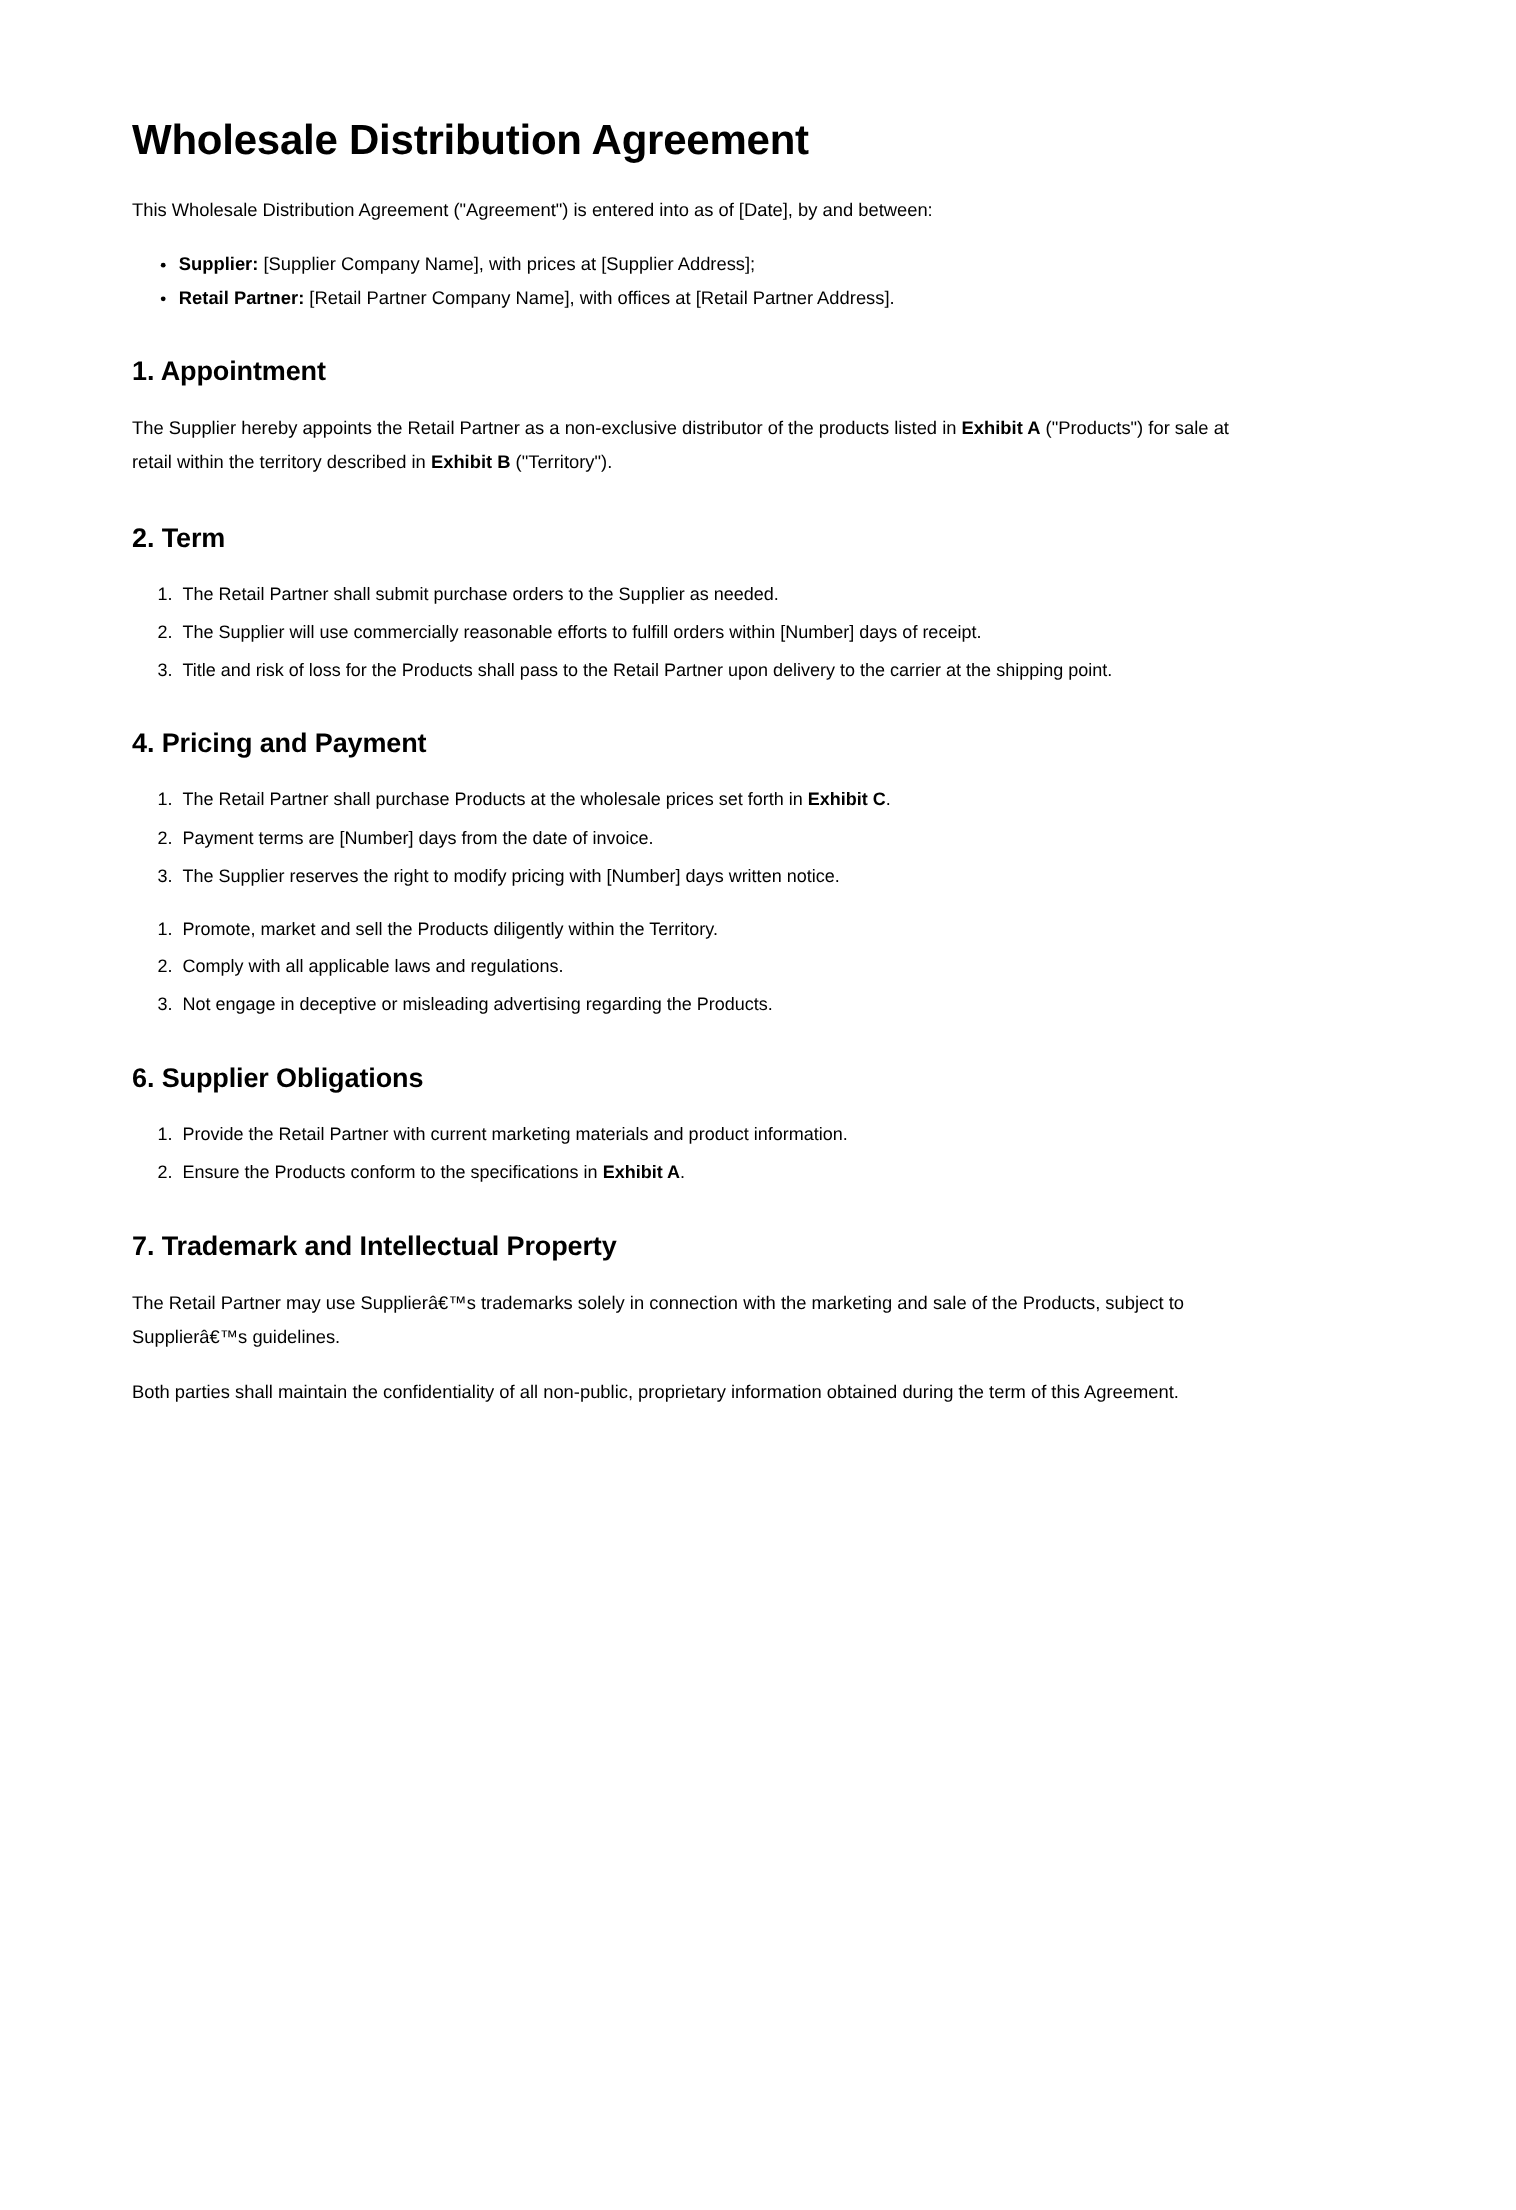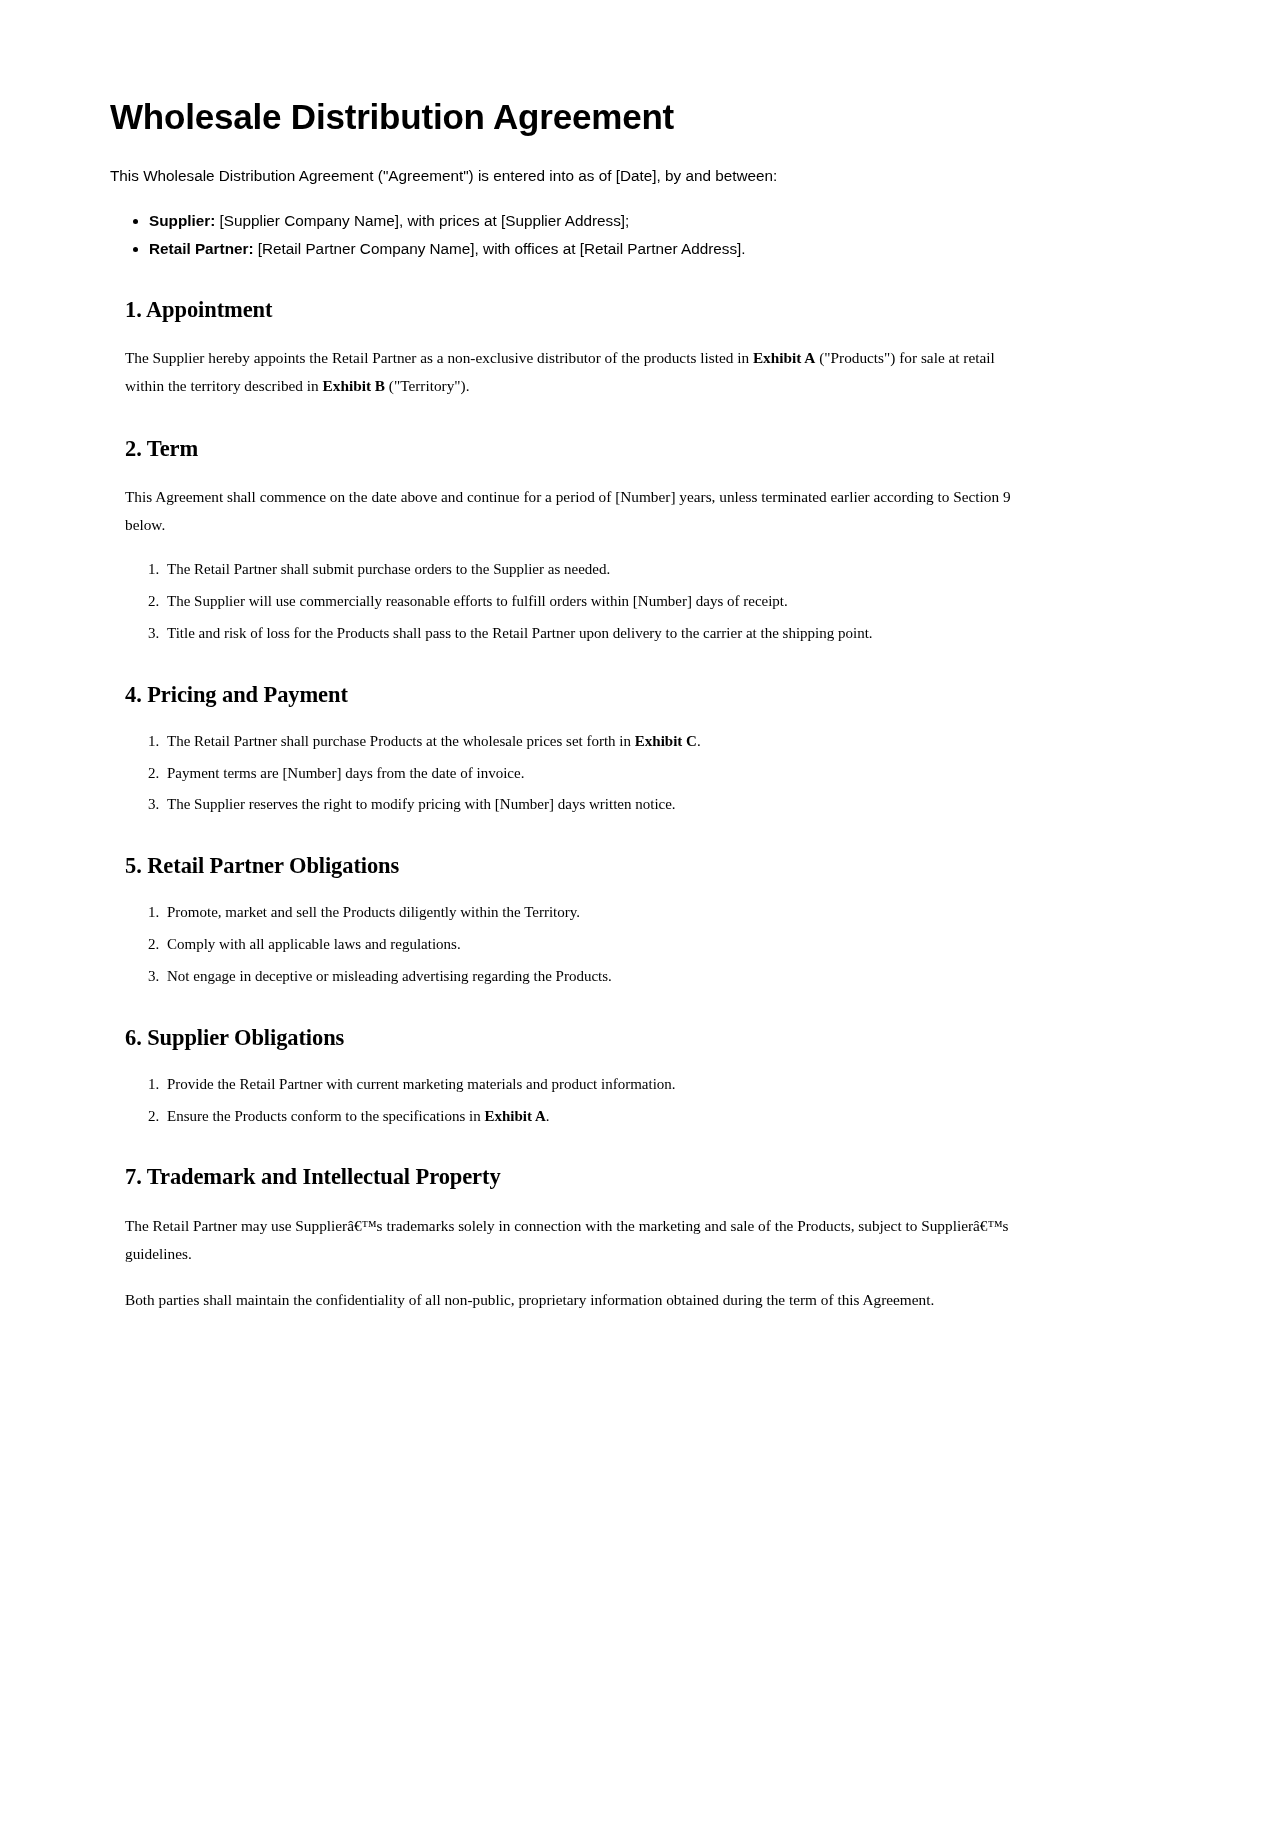--- a/index.html
+++ b/index.html
@@ -57,21 +57,21 @@
     list-style-type: decimal;
   }
   ol.num-list li {
     font-size: 15px;
     line-height: 1.72;
     margin: 0 0 6px 0;
     padding-left: 4px;
   }
   ol.num-list li:last-child { margin-bottom: 0; }
   b, strong { font-weight: bold; }
-  .sec-block { margin: 15px; font-family: Liberation Serif, serif; }
+  .sec-block { margin: 0; }
 </style>
 </head>
 <body>
 
 <div class="page">
 
   <h1 class="doc-title">Wholesale Distribution Agreement</h1>
 
   <p class="body-text">This Wholesale Distribution Agreement ("Agreement") is entered into as of [Date], by and between:</p>
 
@@ -84,42 +84,40 @@
     </li>
   </ul>
 
   <div class="sec-block">
     <h2 class="section-heading">1. Appointment</h2>
     <p class="body-text"><span>The Supplier hereby appoints the Retail Partner as a non-exclusive distributor of the products listed in </span><b>Exhibit A</b><span> ("Products") for sale at retail within the territory described in </span><b>Exhibit B</b><span> ("Territory").</span></p>
   </div>
 
   <div class="sec-block">
     <h2 class="section-heading">2. Term</h2>
-    <p class="body-text">This Agreement shall commence on the date above and continue for a period of [Number] years, unless terminated earlier according to Section 9 below.</p>
   </div>
 
   <div class="sec-block">
     <ol class="num-list">
         <li><span>The Retail Partner shall submit purchase orders to the Supplier as needed.</span></li>
         <li><span>The Supplier will use commercially reasonable efforts to fulfill orders within [Number] days of receipt.</span></li>
         <li><span>Title and risk of loss for the Products shall pass to the Retail Partner upon delivery to the carrier at the shipping point.</span></li>
       </ol>
   </div>
 
   <div class="sec-block">
     <h2 class="section-heading">4. Pricing and Payment</h2>
     <ol class="num-list">
         <li><span>The Retail Partner shall purchase Products at the wholesale prices set forth in </span><b>Exhibit C</b><span>.</span></li>
         <li><span>Payment terms are [Number] days from the date of invoice.</span></li>
         <li><span>The Supplier reserves the right to modify pricing with [Number] days written notice.</span></li>
       </ol>
   </div>
 
   <div class="sec-block">
-    <h2 class="section-heading">5. Retail Partner Obligations</h2>
     <ol class="num-list">
         <li><span>Promote, market and sell the Products diligently within the Territory.</span></li>
         <li><span>Comply with all applicable laws and regulations.</span></li>
         <li><span>Not engage in deceptive or misleading advertising regarding the Products.</span></li>
       </ol>
   </div>
 
   <div class="sec-block">
     <h2 class="section-heading">6. Supplier Obligations</h2>
     <ol class="num-list">

